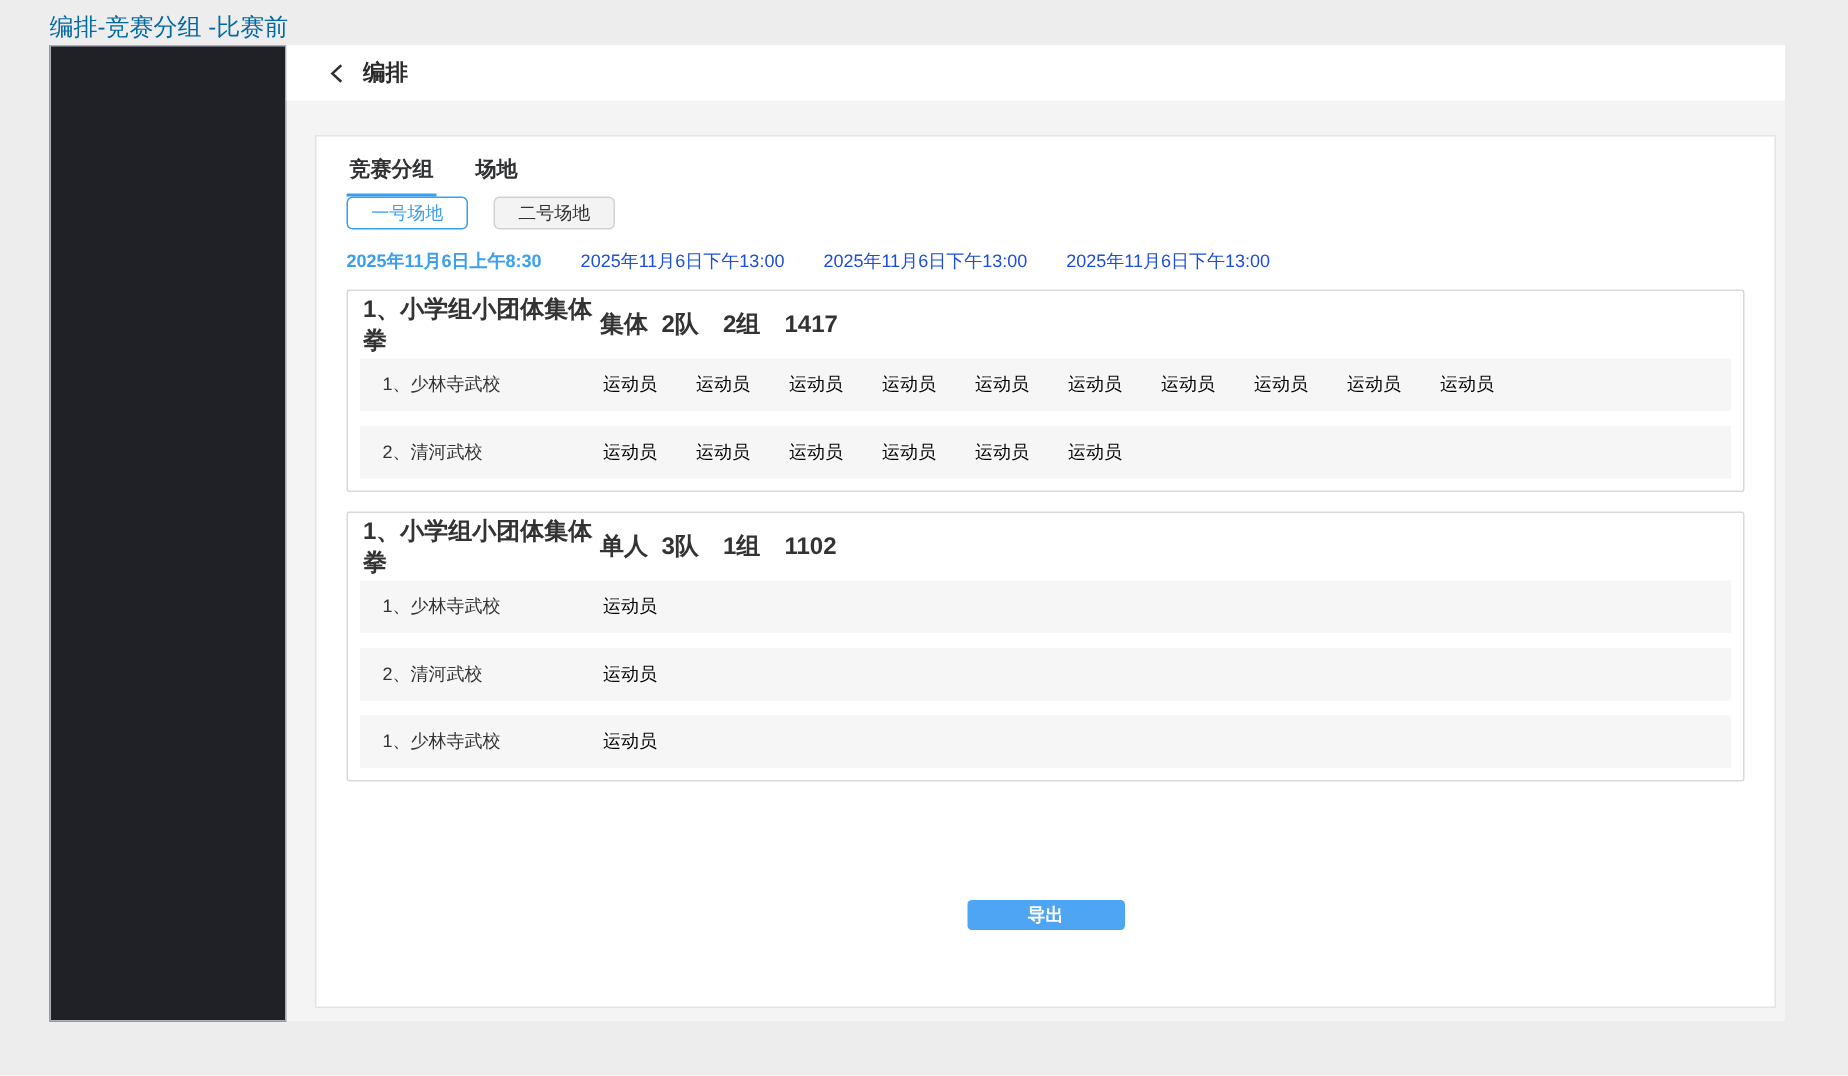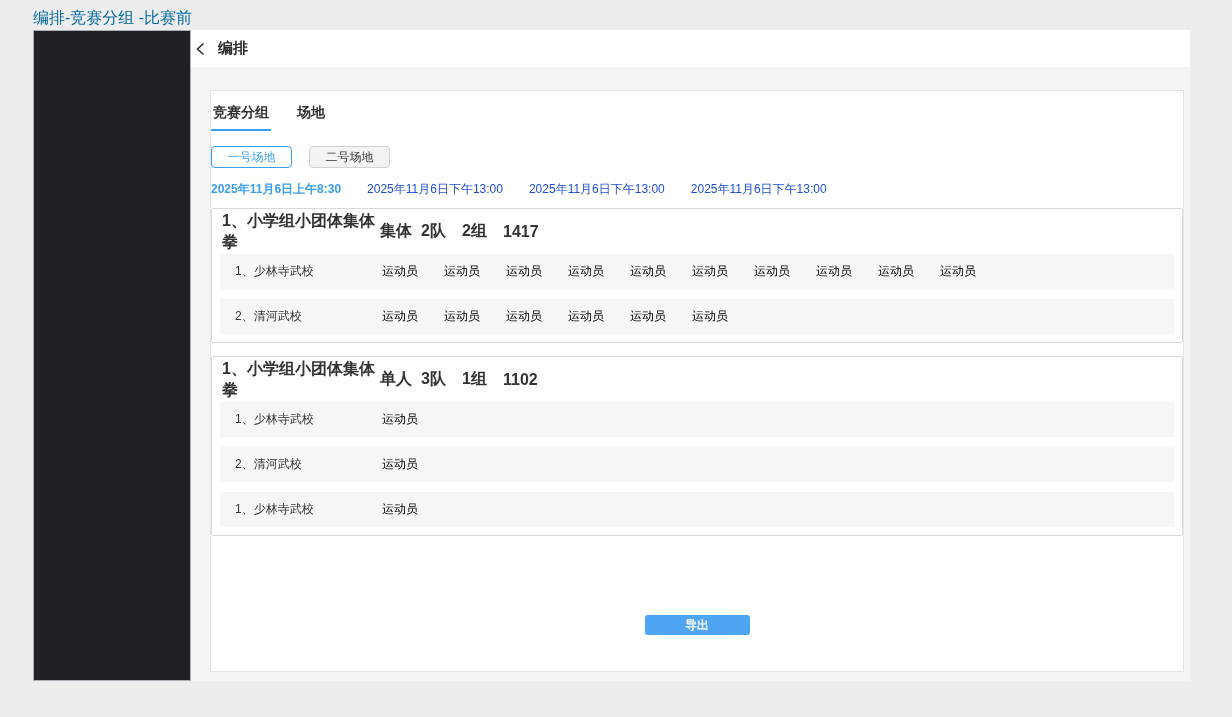--- a/index.html
+++ b/index.html
@@ -26,46 +26,46 @@
     border:1px solid #aeaeb6;
     flex:none;
   }
   .main {
     flex:1; position:relative;
     background:#f4f4f5;
   }
   .topbar {
     height:37px; background:#fff;
     display:flex; align-items:center;
-    padding-left:0;
+    padding-left:24px;
   }
   .back {
     background:none; border:none; cursor:pointer;
     width:20px; height:20px; display:flex; align-items:center; justify-content:center;
     padding:0;
   }
   .topbar h1 { font-size:15px; font-weight:bold; color:#2b2b2b; margin-left:7px; }
   .panel {
     position:absolute; left:19px; top:60px;
     width:974px; height:582px;
     background:#fff;
     border:1px solid #e4e4e7;
-    padding:10px 0;
+    padding:10px 20px;
     overflow:hidden;
   }
   .tabs { display:flex; gap:24px; }
   .tab {
     background:none; border:none; cursor:pointer;
     font-family:inherit;
     font-size:14px; font-weight:bold; color:#303133;
     padding:3px 2px 7px;
     border-bottom:2px solid transparent;
   }
   .tab.active { border-bottom-color:var(--primary,#3b9ff0); }
-  .venues { display:flex; gap:17px; margin-top:15px; }
+  .venues { display:flex; gap:17px; }
   .venue-btn {
     height:22px; min-width:81px; padding:0 12px;
     font-family:inherit; font-size:12px; line-height:20px;
     border-radius:4px; cursor:pointer;
     background:#f3f3f4; border:1px solid #d2d2d6; color:#333;
   }
   .venue-btn.active {
     background:#fff; border-color:var(--primary,#3b9ff0); color:var(--primary,#3b9ff0);
   }
   .sessions { display:flex; gap:26px; margin-top:13px; align-items:center; }

